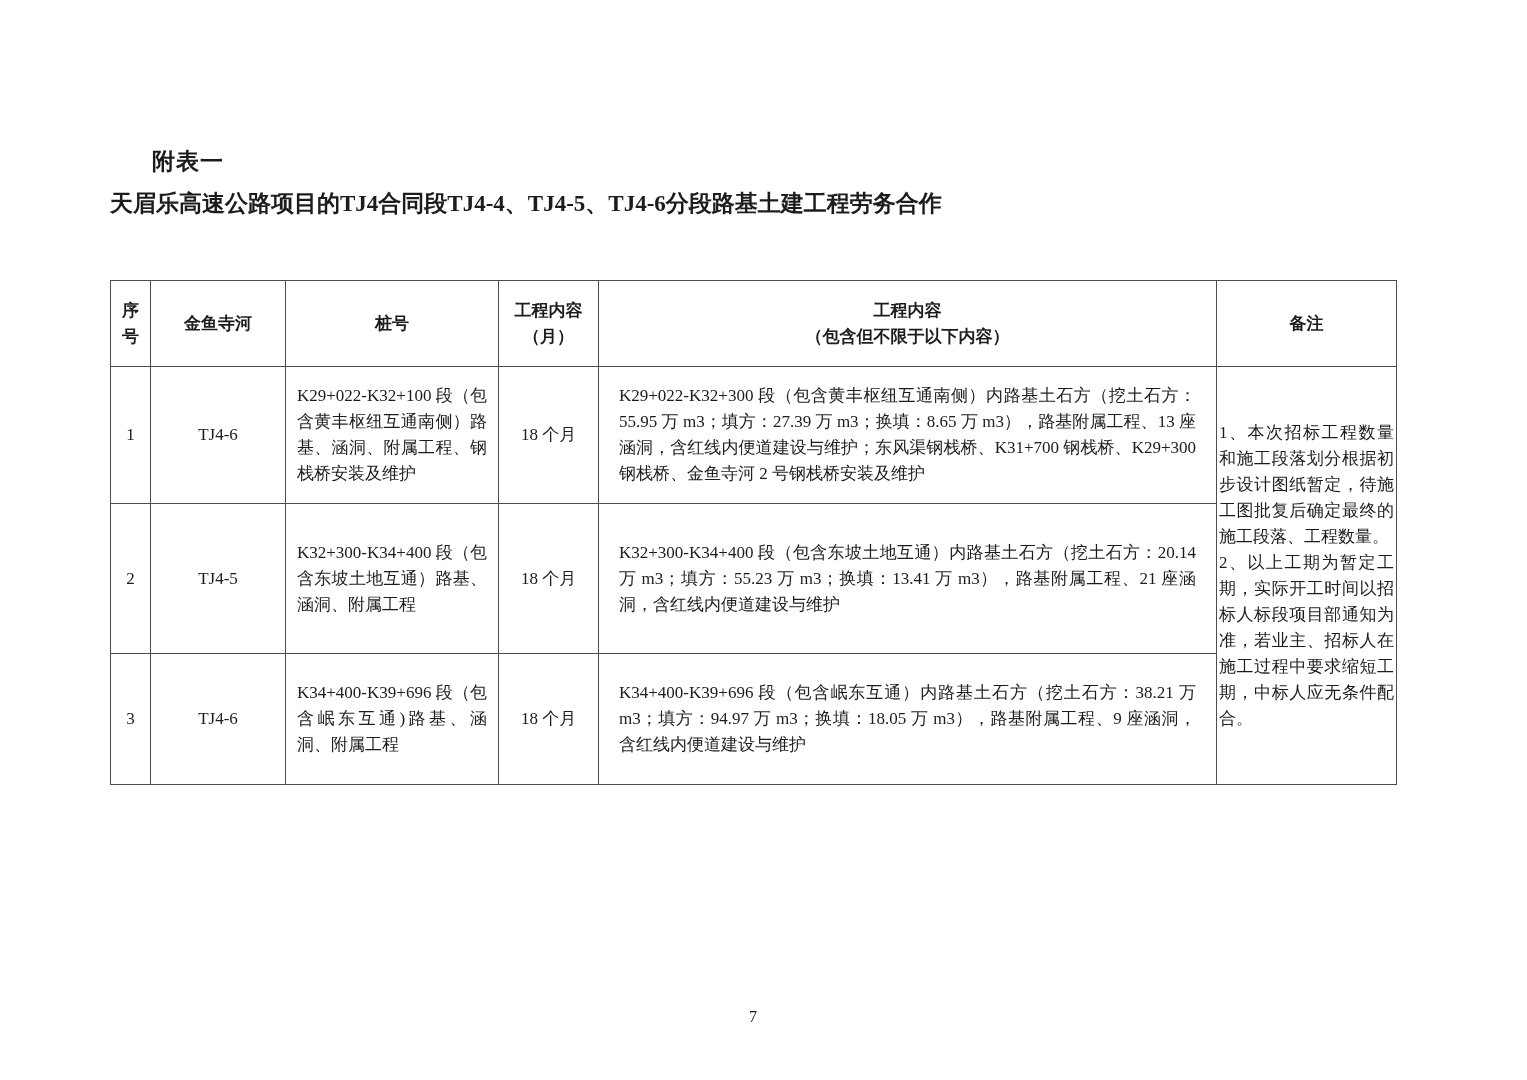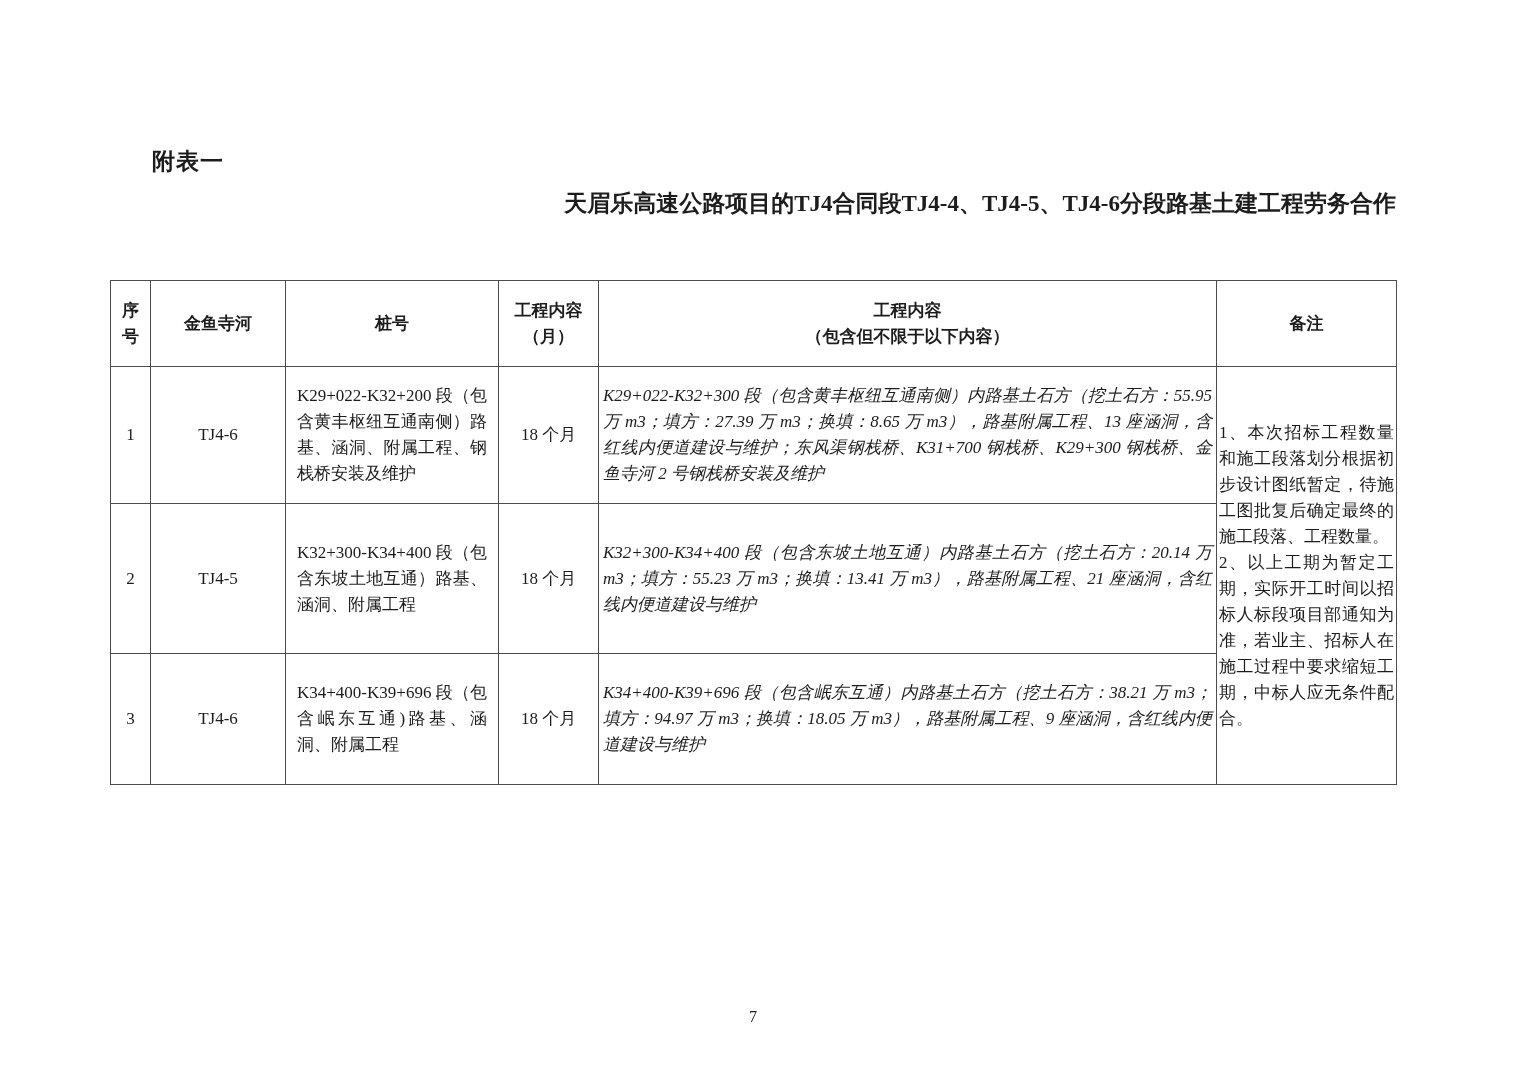--- a/index.html
+++ b/index.html
@@ -23,21 +23,21 @@
   .appendix-label {
     position: absolute;
     left: 42px; top: 130px;
     font-size: 23px;
     font-weight: bold;
     letter-spacing: 1px;
   }
   .doc-title {
     position: absolute;
     left: 0; width: 100%;
-    text-align: right;
+    text-align: left;
     font-size: 23px;
     font-weight: bold;
   }
   .doc-title.line1 { top: 172px; }
   .doc-title.line2 { top: 222px; }
   table.stats-table {
     position: absolute;
     left: 0; top: 264px;
     width: 1286px;
     border-collapse: collapse;
@@ -60,22 +60,21 @@
   tr.row-1 { height: 137px; }
   tr.row-2 { height: 150px; }
   tr.row-3 { height: 131px; }
   td.cell-center { text-align: center; padding: 2px 4px; }
   td.cell-stake {
     text-align: justify;
     padding: 4px 11px;
   }
   td.cell-content {
     text-align: justify;
-    padding: 4px 4px;
-    font-style: italic;
+    padding: 4px 20px;
   }
   td.cell-remark {
     text-align: justify;
     padding: 4px 2px;
     vertical-align: middle;
   }
   .block { display: block; }
   .page-number {
     position: absolute;
     left: 0; width: 100%;
@@ -120,21 +119,21 @@
             <span class="block">工程内容</span>
             <span class="block">（包含但不限于以下内容）</span>
           </th>
           <th>备注</th>
         </tr>
       </thead>
       <tbody>
         <tr class="row-1">
           <td class="cell-center">1</td>
           <td class="cell-center">TJ4-6</td>
-          <td class="cell-stake">K29+022-K32+200 段（包含黄丰枢纽互通南侧）路基、涵洞、附属工程、钢栈桥安装及维护</td>
+          <td class="cell-stake">K29+022-K32+100 段（包含黄丰枢纽互通南侧）路基、涵洞、附属工程、钢栈桥安装及维护</td>
           <td class="cell-center">18 个月</td>
           <td class="cell-content">K29+022-K32+300 段（包含黄丰枢纽互通南侧）内路基土石方（挖土石方：55.95 万 m3；填方：27.39 万 m3；换填：8.65 万 m3），路基附属工程、13 座涵洞，含红线内便道建设与维护；东风渠钢栈桥、K31+700 钢栈桥、K29+300 钢栈桥、金鱼寺河 2 号钢栈桥安装及维护</td>
           <td class="cell-remark" rowspan="3">
             <div>1、本次招标工程数量和施工段落划分根据初步设计图纸暂定，待施工图批复后确定最终的施工段落、工程数量。</div>
             <div>2、以上工期为暂定工期，实际开工时间以招标人标段项目部通知为准，若业主、招标人在施工过程中要求缩短工期，中标人应无条件配合。</div>
           </td>
         </tr>
         <tr class="row-2">
           <td class="cell-center">2</td>
           <td class="cell-center">TJ4-5</td>

